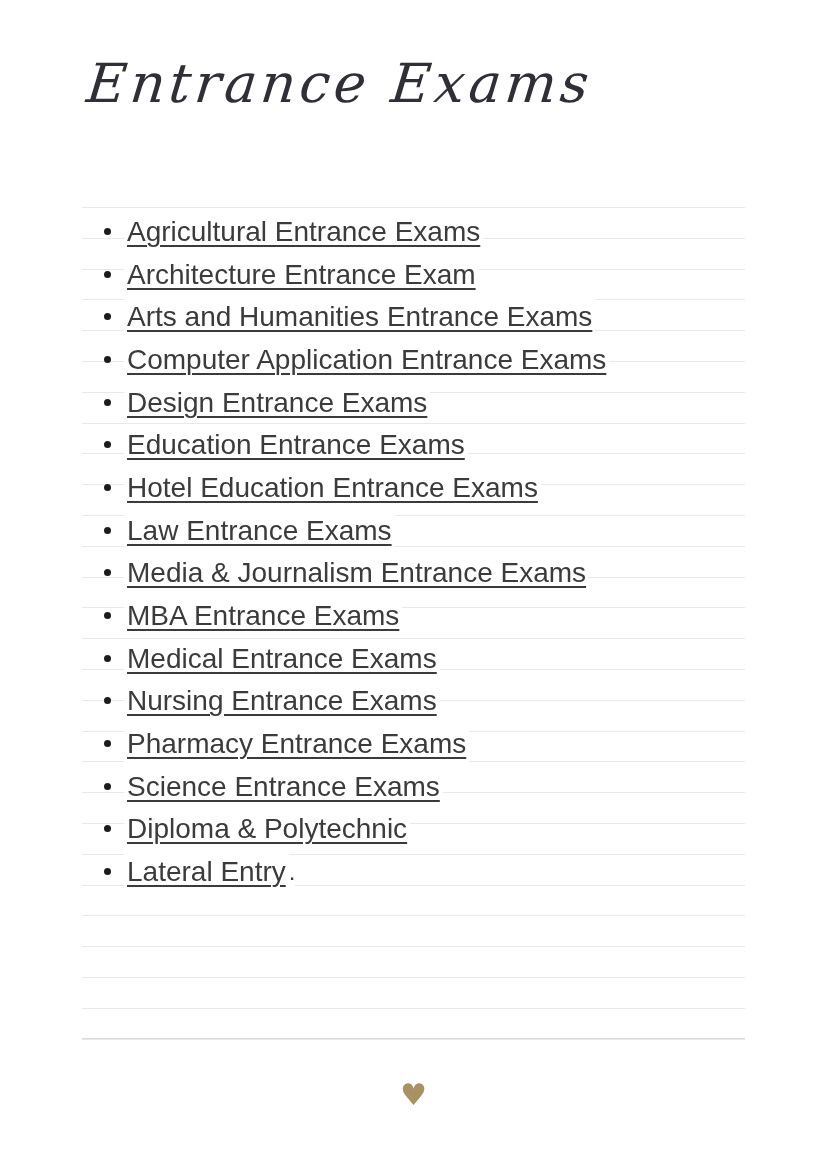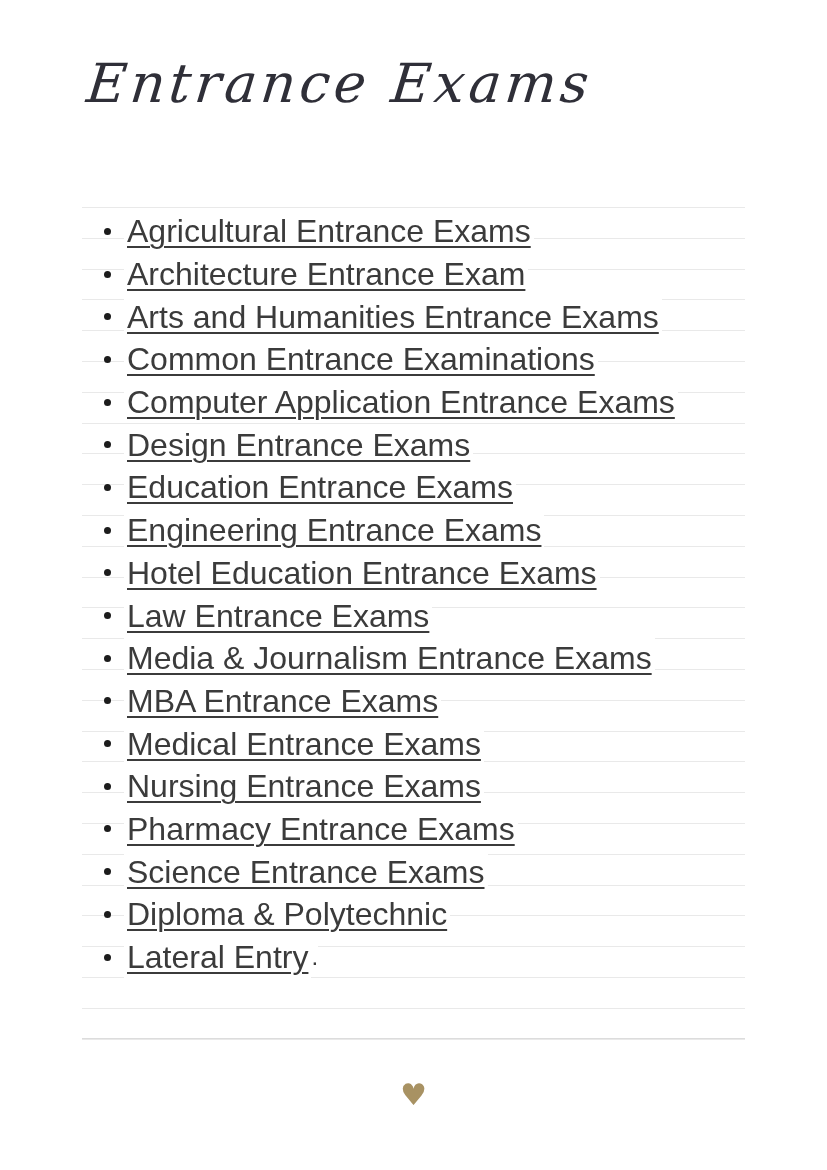--- a/index.html
+++ b/index.html
@@ -82,21 +82,21 @@
     left: 22px;
     top: 50%;
     margin-top: -3.5px;
     width: 7px;
     height: 7px;
     border-radius: 50%;
     background: #1c1c1c;
   }
   .exam-list a {
     font-family: "Liberation Sans", sans-serif;
-    font-size: 32px;
+    font-size: 28px;
     line-height: 1.25;
     color: #3b3b3b;
     background: #ffffff;
     padding: 1px 3px;
     text-decoration: underline;
     text-decoration-color: #3b3b3b;
     text-decoration-thickness: 1.5px;
     text-underline-offset: 4px;
     white-space: nowrap;
   }
@@ -133,33 +133,27 @@
       <li>
         <a href="#">Agricultural Entrance Exams</a>
       </li>
       <li>
         <a href="#">Architecture Entrance Exam</a>
       </li>
       <li>
         <a href="#">Arts and Humanities Entrance Exams</a>
       </li>
       <li>
-        <a href="#">Common Entrance Examinations</a>
-      </li>
-      <li>
         <a href="#">Computer Application Entrance Exams</a>
       </li>
       <li>
         <a href="#">Design Entrance Exams</a>
       </li>
       <li>
         <a href="#">Education Entrance Exams</a>
-      </li>
-      <li>
-        <a href="#">Engineering Entrance Exams</a>
       </li>
       <li>
         <a href="#">Hotel Education Entrance Exams</a>
       </li>
       <li>
         <a href="#">Law Entrance Exams</a>
       </li>
       <li>
         <a href="#">Media &amp; Journalism Entrance Exams</a>
       </li>

